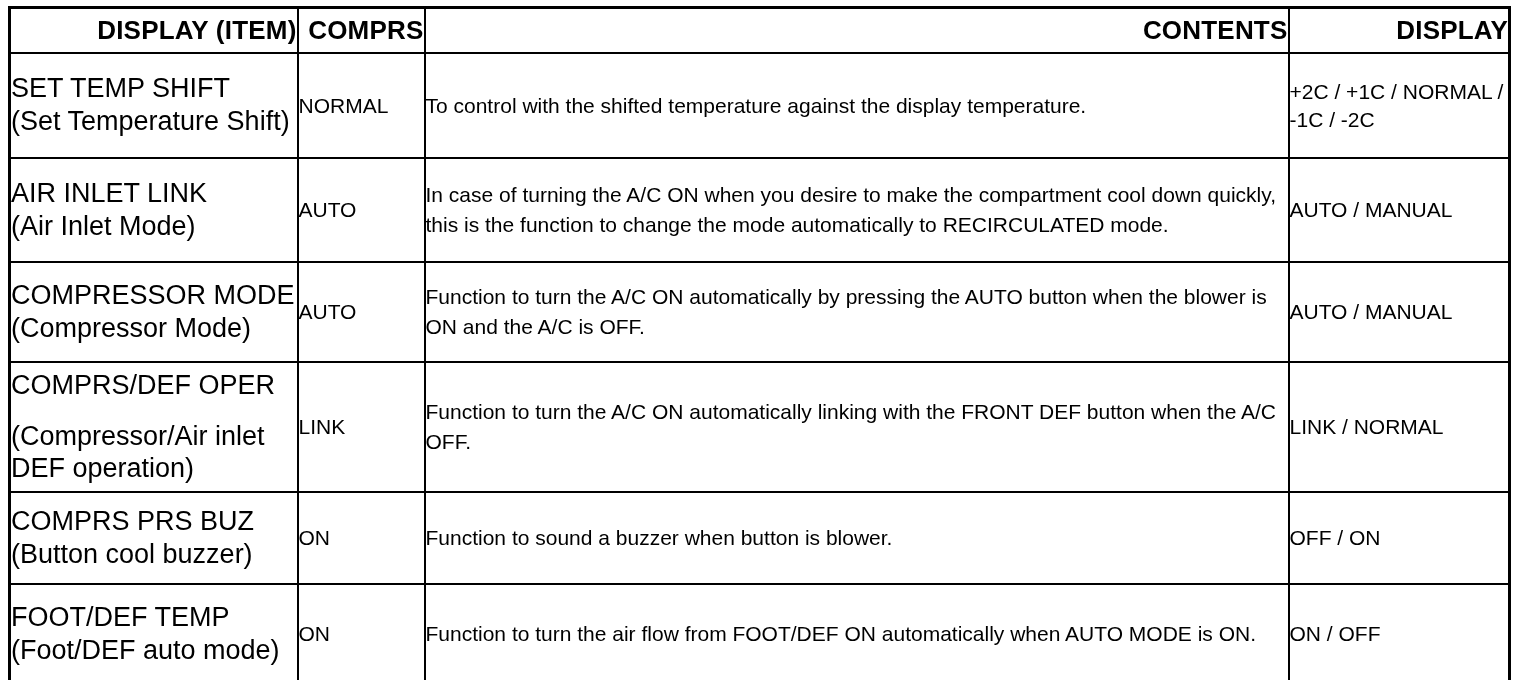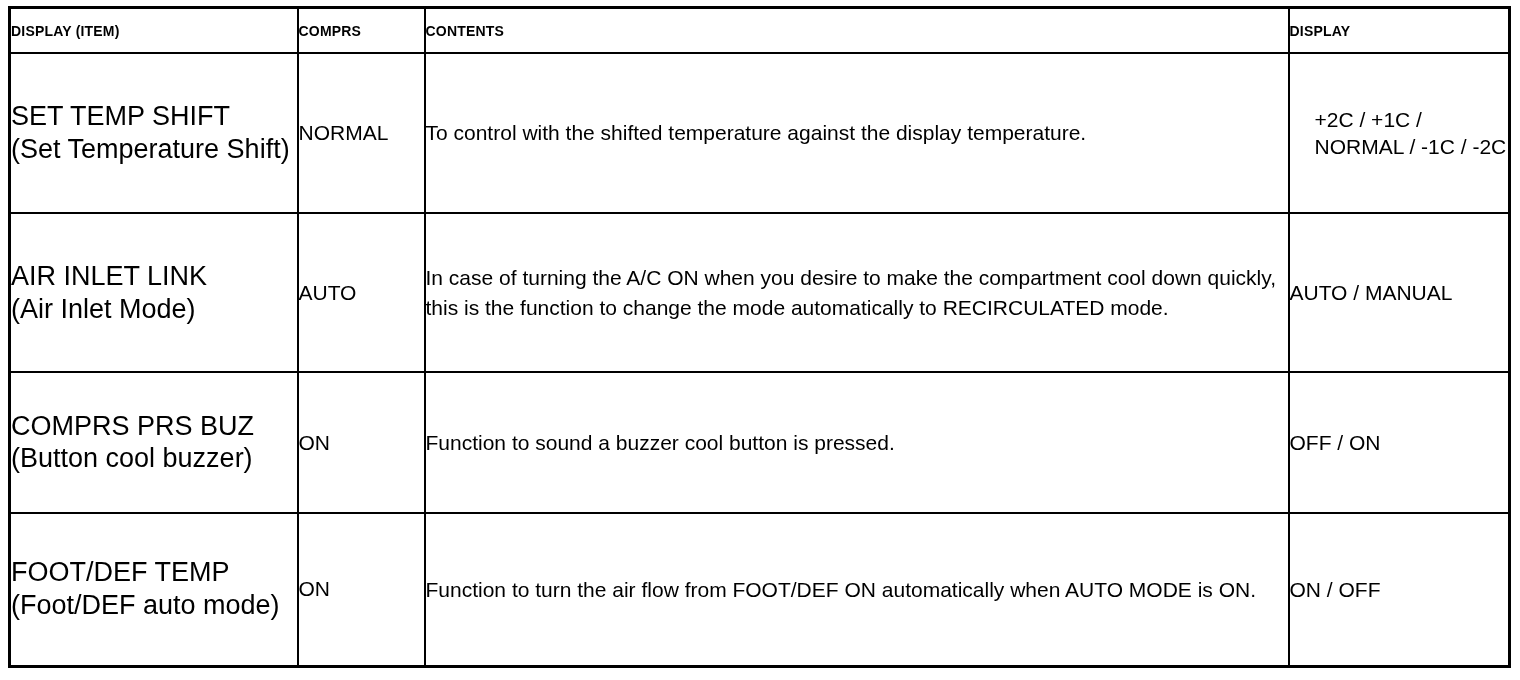--- a/index.html
+++ b/index.html
@@ -43,23 +43,23 @@
     border: 2px solid #000;
     padding: 0;
     vertical-align: middle;
     background: #fff;
   }
 
   
   thead th {
     height: 43px;
     border-bottom: 3px solid #000;
-    text-align: left;
+    text-align: right;
     font-weight: bold;
-    font-size: 14px;
+    font-size: 26px;
     letter-spacing: 0.2px;
     font-stretch: condensed;
     white-space: nowrap;
   }
 
   
   td.item {
     padding: 7px 0 7px 7px;
     font-size: 27px;
     line-height: 1.18;
@@ -91,21 +91,21 @@
     font-stretch: condensed;
   }
 
   
   td.setting {
     padding: 6px 6px 6px 8px;
     font-size: 21px;
     line-height: 1.3;
     font-stretch: condensed;
   }
-  td.setting.wrap { white-space: normal; padding-left: 25px; }
+  td.setting.wrap { white-space: normal; }
   td.setting.nowrap { white-space: nowrap; }
 
   
   tr.r0 td { height: 103px; }
   tr.r1 td { height: 102px; }
   tr.r2 td { height: 98px; }
   tr.r3 td { height: 128px; }
   tr.r4 td { height: 90px; }
   tr.r5 td { height: 98px; }
   tr.r5 td { border-bottom: 3px solid #000; }
@@ -144,29 +144,47 @@
       <tr class="r1">
         <td class="item">
           <span class="code">AIR INLET LINK</span>
           <span class="desc">(Air Inlet Mode)</span>
         </td>
         <td class="defaultval">AUTO</td>
         <td class="contents">In case of turning the A/C ON when you desire to make the compartment cool down quickly, this is the function to change the mode automatically to RECIRCULATED mode.</td>
         <td class="setting nowrap">AUTO / MANUAL</td>
       </tr>
 
+      <tr class="r2">
+        <td class="item">
+          <span class="code">COMPRESSOR MODE</span>
+          <span class="desc">(Compressor Mode)</span>
+        </td>
+        <td class="defaultval">AUTO</td>
+        <td class="contents">Function to turn the A/C ON automatically by pressing the AUTO button when the blower is ON and the A/C is OFF.</td>
+        <td class="setting nowrap">AUTO / MANUAL</td>
+      </tr>
 
+      <tr class="r3">
+        <td class="item tight">
+          <span class="code">COMPRS/DEF OPER</span>
+          <span class="desc">(Compressor/Air inlet DEF operation)</span>
+        </td>
+        <td class="defaultval">LINK</td>
+        <td class="contents">Function to turn the A/C ON automatically linking with the FRONT DEF button when the A/C OFF.</td>
+        <td class="setting nowrap">LINK / NORMAL</td>
+      </tr>
 
       <tr class="r4">
         <td class="item">
           <span class="code">COMPRS PRS BUZ</span>
           <span class="desc">(Button cool buzzer)</span>
         </td>
         <td class="defaultval">ON</td>
-        <td class="contents">Function to sound a buzzer cool button is pressed.</td>
+        <td class="contents">Function to sound a buzzer when button is blower.</td>
         <td class="setting nowrap">OFF / ON</td>
       </tr>
 
       <tr class="r5">
         <td class="item">
           <span class="code">FOOT/DEF TEMP</span>
           <span class="desc">(Foot/DEF auto mode)</span>
         </td>
         <td class="defaultval">ON</td>
         <td class="contents">Function to turn the air flow from FOOT/DEF ON automatically when AUTO MODE is ON.</td>

